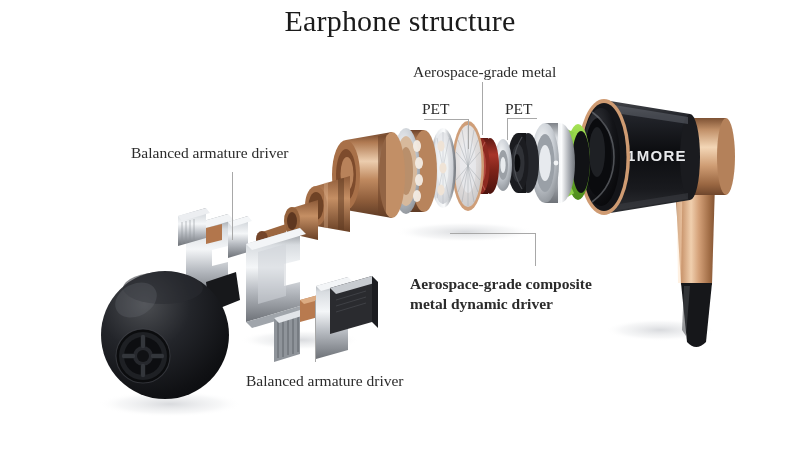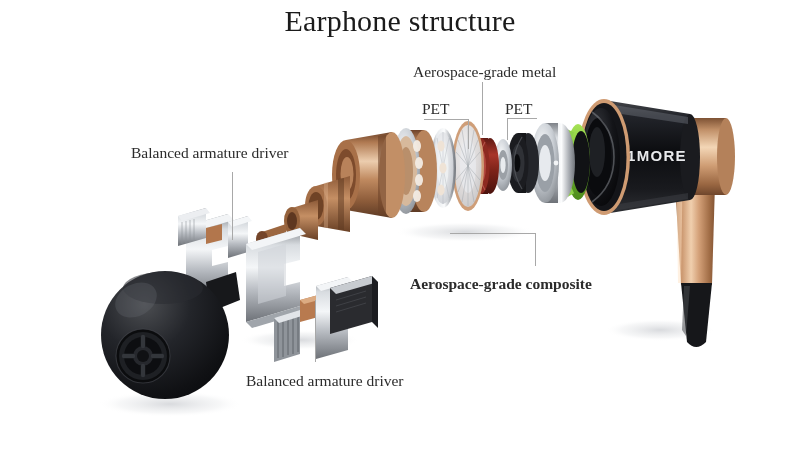--- a/index.html
+++ b/index.html
@@ -416,17 +416,18 @@
   <div class="label" style="left:381px; top:62px;margin-left:32px;">Aerospace-grade metal</div>
 
   <div class="label" style="left:422px; top:99px;">PET</div>
 
   <div class="label" style="left:505px; top:99px;">PET</div>
 
   <div class="label" style="left:131px; top:143px;">Balanced armature driver</div>
 
   <div class="label multiline" style="left:410px; top:274px; width:250px;font-weight:bold;">
     <div>Aerospace-grade composite</div>
+    <div>metal dynamic driver</div>
   </div>
 
   <div class="label" style="left:246px; top:371px;">Balanced armature driver</div>
 
 </div>
 
 </body></html>

